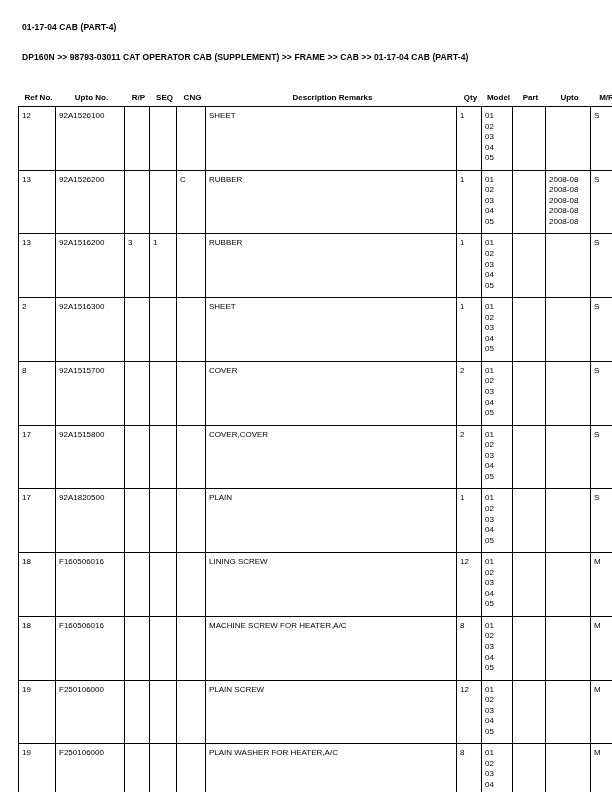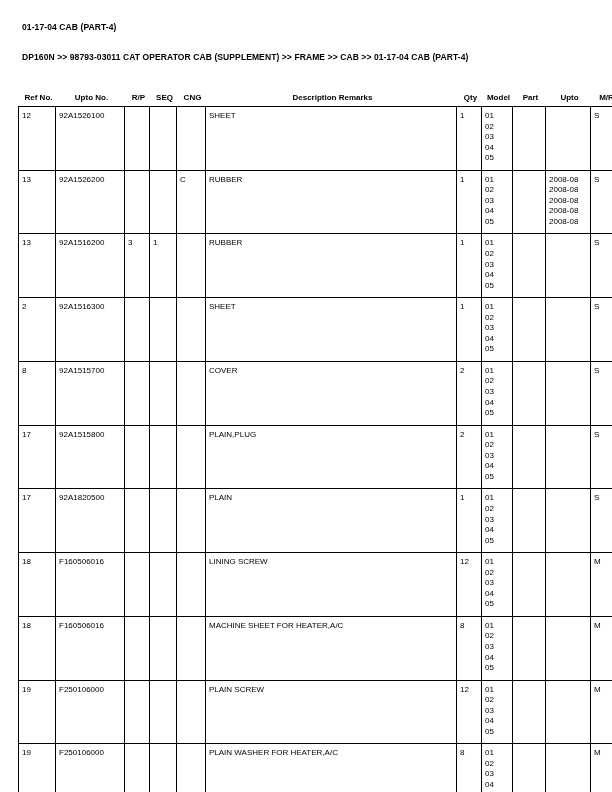--- a/index.html
+++ b/index.html
@@ -241,21 +241,21 @@
             <div class="stack"></div>
           </td>
           <td class="mr">S</td>
         </tr>
         <tr>
           <td class="ref first">17</td>
           <td class="partno">92A1515800</td>
           <td class="rp"></td>
           <td class="seq"></td>
           <td class="cng"></td>
-          <td class="desc">PLAIN,PLUG</td>
+          <td class="desc">COVER,COVER</td>
           <td class="qty">2</td>
           <td class="model">
             <div class="stack">
               <span>01</span>
               <span>02</span>
               <span>03</span>
               <span>04</span>
               <span>05</span>
             </div>
           </td>
@@ -316,21 +316,21 @@
             <div class="stack"></div>
           </td>
           <td class="mr">M</td>
         </tr>
         <tr>
           <td class="ref first">18</td>
           <td class="partno">F160506016</td>
           <td class="rp"></td>
           <td class="seq"></td>
           <td class="cng"></td>
-          <td class="desc">MACHINE SHEET FOR HEATER,A/C</td>
+          <td class="desc">MACHINE SCREW FOR HEATER,A/C</td>
           <td class="qty">8</td>
           <td class="model">
             <div class="stack">
               <span>01</span>
               <span>02</span>
               <span>03</span>
               <span>04</span>
               <span>05</span>
             </div>
           </td>

